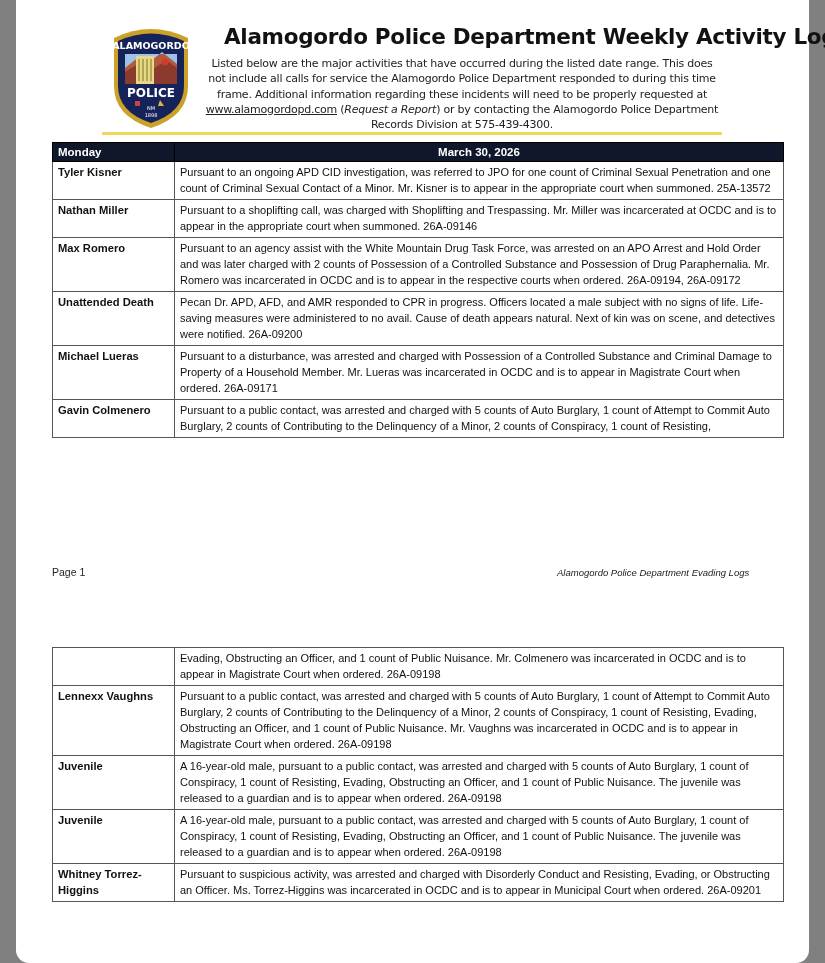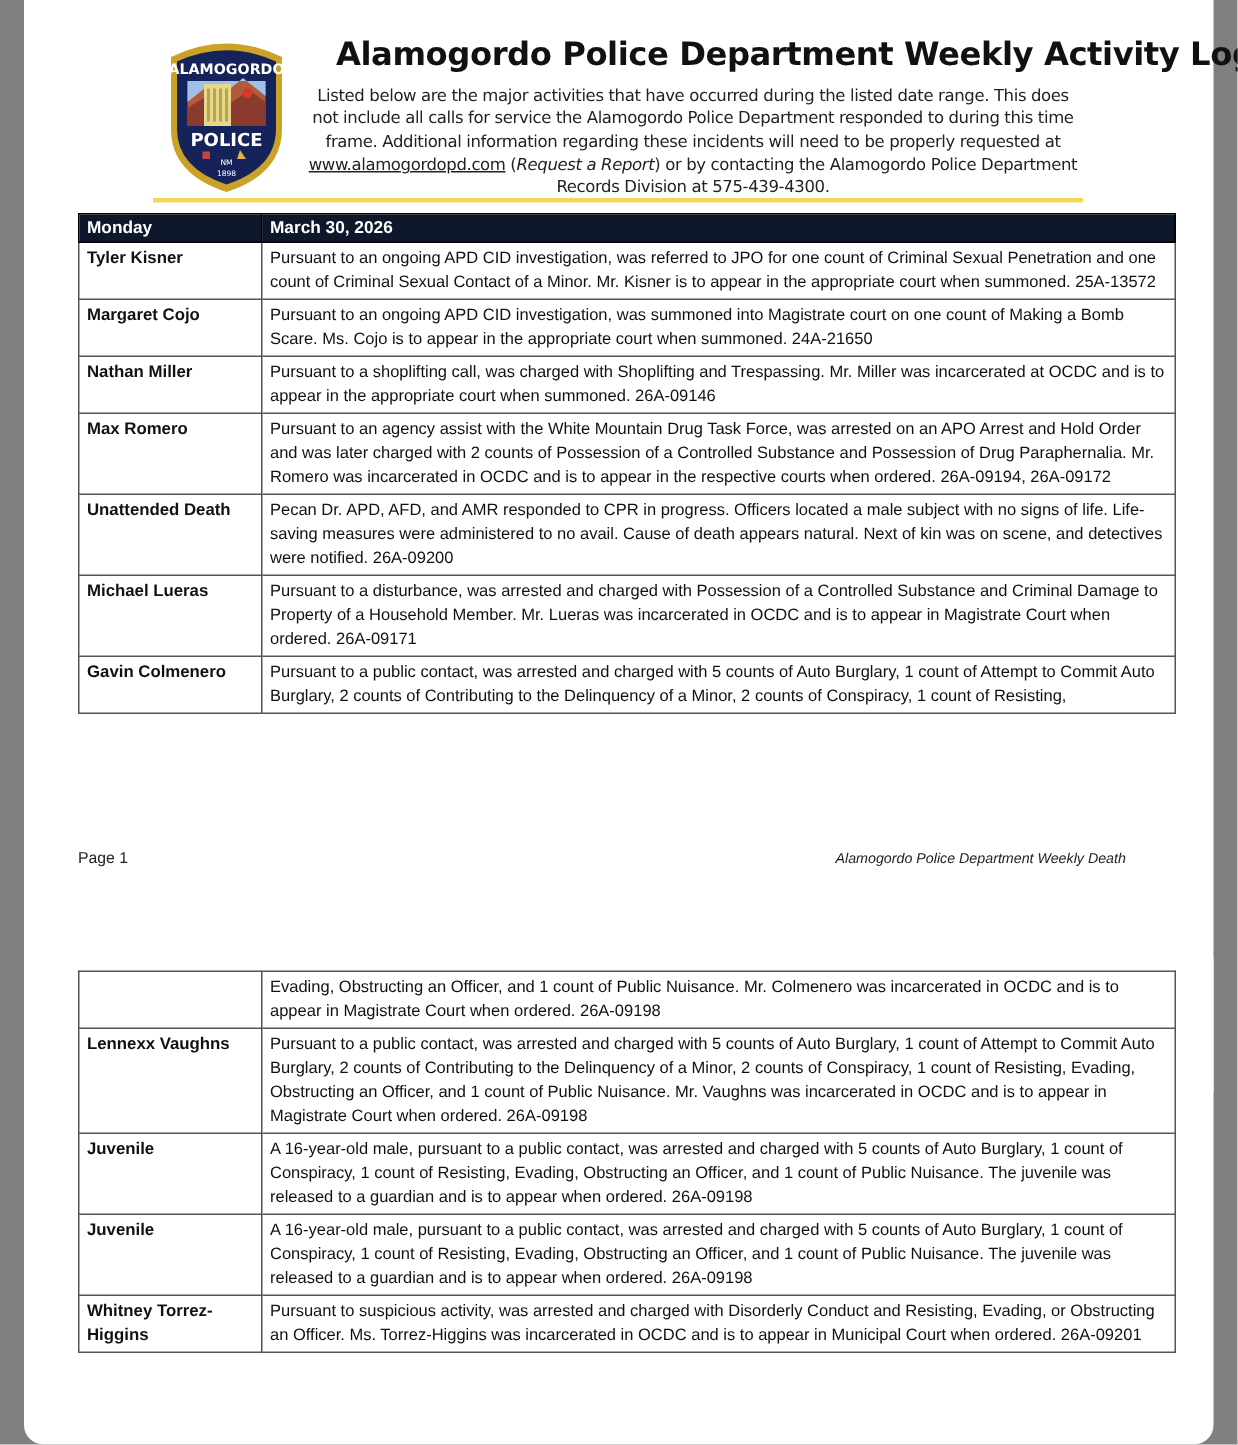--- a/index.html
+++ b/index.html
@@ -40,21 +40,21 @@
   table.log col.c1 { width: 122px; }
   table.log td {
     border: 1px solid #555; vertical-align: top;
     padding: 2px 5px 3px 5px; line-height: 16px;
   }
   table.log td.name { font-weight: bold; font-size: 11.2px; margin-top: 27px; }
   table.log tr.dayrow td {
     background: #0f172a; color: #fff; font-weight: bold; font-size: 11.5px;
     padding: 1px 5px; line-height: 16px; border-color: #000;
   }
-  table.log tr.dayrow td.date { text-align: left; }
+  table.log tr.dayrow td.date { text-align: center; }
   #table1 { top: 142px; }
   #table2 { top: 20px; }
 
   .footer-left { position: absolute; left: 36px; top: 566px; font-size: 10.5px; color: #222; }
   .footer-right { position: absolute; left: 541px; top: 567px; font-size: 9.5px; font-style: italic; color: #222; }
 </style>
 </head>
 <body>
 
 <div id="page1" class="page">
@@ -98,24 +98,20 @@
     <tbody>
         <tr class="dayrow">
       <td>Monday</td>
       <td class="date">March 30, 2026</td>
     </tr>
     <tr>
           <td class="name">Tyler Kisner</td>
           <td>Pursuant to an ongoing APD CID investigation, was referred to JPO for one count of Criminal Sexual Penetration and one count of Criminal Sexual Contact of a Minor. Mr. Kisner is to appear in the appropriate court when summoned. 25A-13572</td>
         </tr>
     <tr>
-          <td class="name">Margaret Cojo</td>
-          <td>Pursuant to an ongoing APD CID investigation, was summoned into Magistrate court on one count of Making a Bomb Scare. Ms. Cojo is to appear in the appropriate court when summoned. 24A-21650</td>
-        </tr>
-    <tr>
           <td class="name">Nathan Miller</td>
           <td>Pursuant to a shoplifting call, was charged with Shoplifting and Trespassing. Mr. Miller was incarcerated at OCDC and is to appear in the appropriate court when summoned. 26A-09146</td>
         </tr>
     <tr>
           <td class="name">Max Romero</td>
           <td>Pursuant to an agency assist with the White Mountain Drug Task Force, was arrested on an APO Arrest and Hold Order and was later charged with 2 counts of Possession of a Controlled Substance and Possession of Drug Paraphernalia.  Mr. Romero was incarcerated in OCDC and is to appear in the respective courts when ordered. 26A-09194, 26A-09172</td>
         </tr>
     <tr>
           <td class="name">Unattended Death</td>
           <td>Pecan Dr. APD, AFD, and AMR responded to CPR in progress.  Officers located a male subject with no signs of life.  Life-saving measures were administered to no avail.  Cause of death appears natural.  Next of kin was on scene, and detectives were notified.  26A-09200</td>
@@ -125,21 +121,21 @@
           <td>Pursuant to a disturbance, was arrested and charged with Possession of a Controlled Substance and Criminal Damage to Property of a Household Member.  Mr. Lueras was incarcerated in OCDC and is to appear in Magistrate Court when ordered.  26A-09171</td>
         </tr>
     <tr>
           <td class="name">Gavin Colmenero</td>
           <td>Pursuant to a public contact, was arrested and charged with 5 counts of Auto Burglary, 1 count of Attempt to Commit Auto Burglary, 2 counts of Contributing to the Delinquency of a Minor, 2 counts of Conspiracy, 1 count of Resisting,</td>
         </tr>
   </tbody>
     </table>
 
   <div class="footer-left">Page 1</div>
-  <div class="footer-right">Alamogordo Police Department Weekly Death</div>
+  <div class="footer-right">Alamogordo Police Department Evading Logs</div>
 </div>
 
 <div id="page2" class="page">
   <table id="table2" class="log">
     <colgroup>
         <col class="c1">
         <col>
       </colgroup>
     <tbody>
         <tr>

